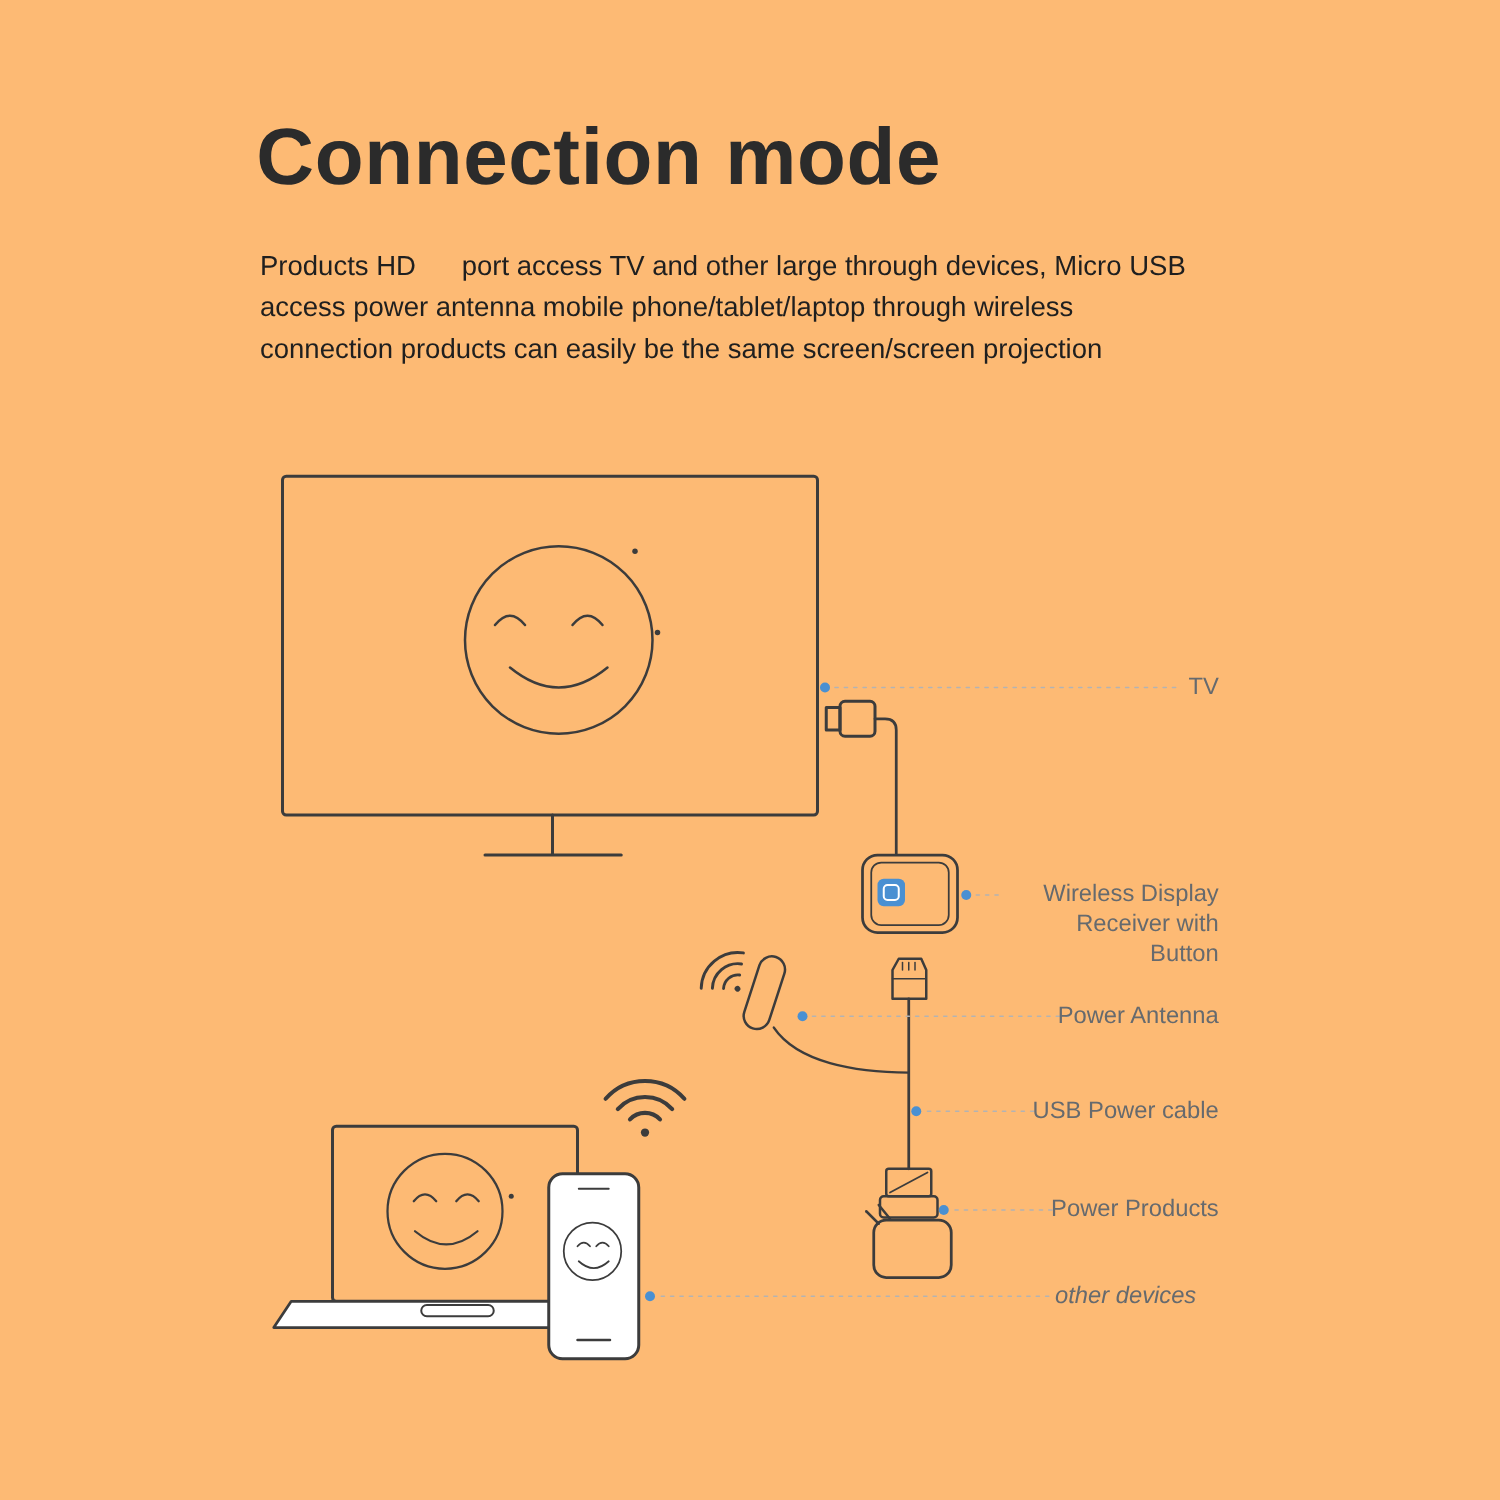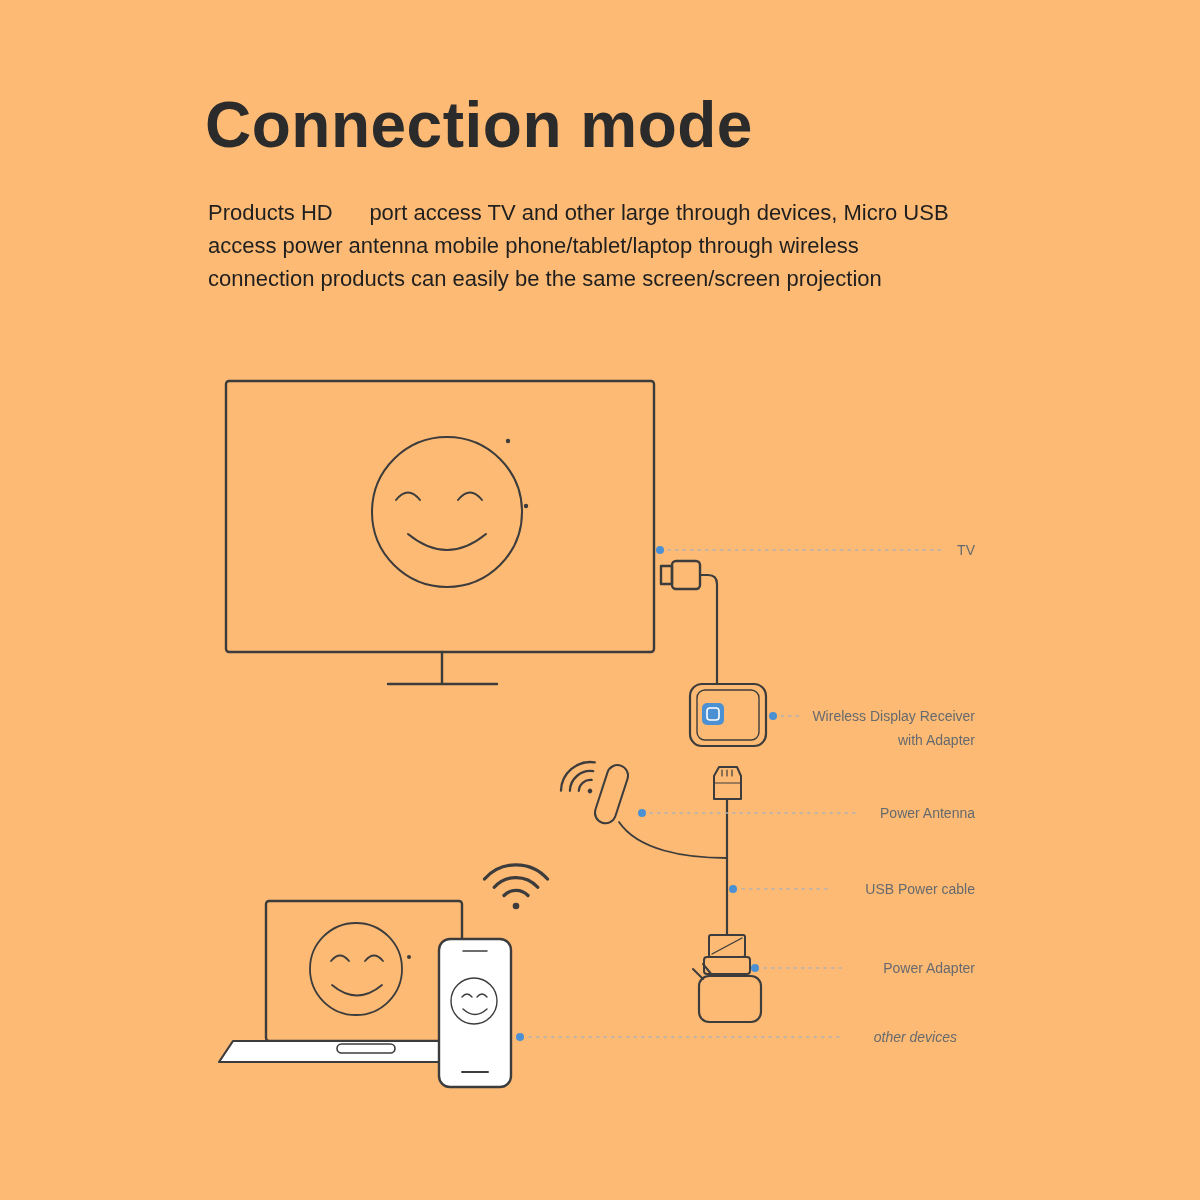--- a/index.html
+++ b/index.html
@@ -11,21 +11,21 @@
     position:absolute; left:205px; top:88px;
     font-size:64px; font-weight:600; color:#2b2b2b; letter-spacing:0.5px;
   }
   .desc {
     position:absolute; left:208px; top:196px; width:860px;
     font-size:22px; line-height:33px; color:#1f1f1f; font-weight:500;
     white-space:pre-wrap;
   }
   .art { position:absolute; left:0; top:0; width:1200px; height:1200px; }
   .lbl {
-    position:absolute; font-size:14px; color:#666a6e; text-align:right;
+    position:absolute; font-size:19px; color:#666a6e; text-align:right;
     line-height:24px;
   }
   .lbl-tv        { right:225px; top:538px; }
   .lbl-receiver  { right:225px; top:704px; width:165px; }
   .lbl-antenna   { right:225px; top:801px; }
   .lbl-usbcable  { right:225px; top:877px; }
   .lbl-adapter   { right:225px; top:956px; }
   .lbl-other     { right:243px; top:1025px;font-style:italic; }
 </style>
 </head>
@@ -142,19 +142,19 @@
       <circle cx="660" cy="550" r="4"></circle>
       <circle cx="773" cy="716" r="4"></circle>
       <circle cx="642" cy="813" r="4"></circle>
       <circle cx="733" cy="889" r="4"></circle>
       <circle cx="755" cy="968" r="4"></circle>
       <circle cx="520" cy="1037" r="4"></circle>
     </g>
   </svg>
 
   <div class="lbl lbl-tv">TV</div>
-  <div class="lbl lbl-receiver">Wireless Display Receiver with Adapter</div>
+  <div class="lbl lbl-receiver">Wireless Display Receiver with Button</div>
   <div class="lbl lbl-antenna">Power Antenna</div>
   <div class="lbl lbl-usbcable">USB Power cable</div>
-  <div class="lbl lbl-adapter">Power Adapter</div>
+  <div class="lbl lbl-adapter">Power Products</div>
   <div class="lbl lbl-other">other devices</div>
 
 </div>
 
 </body></html>

